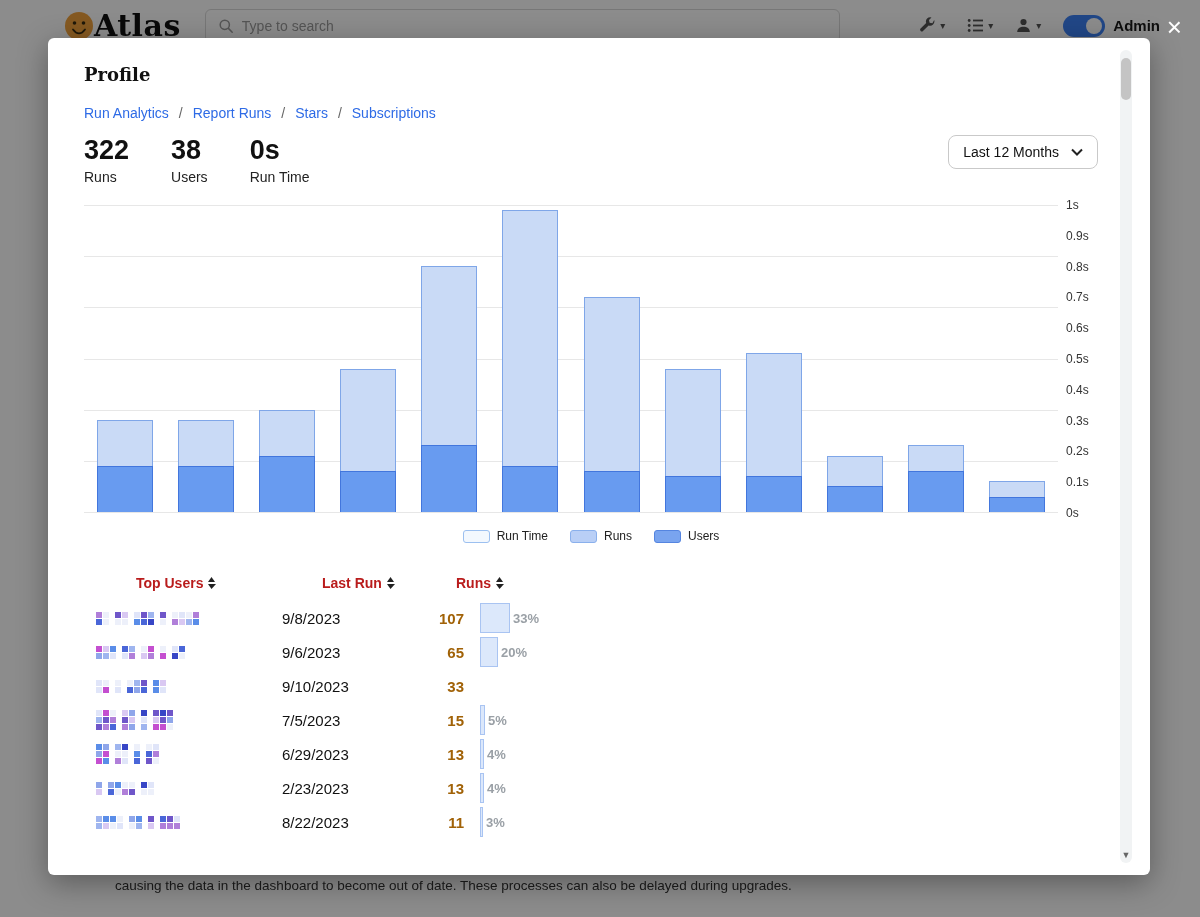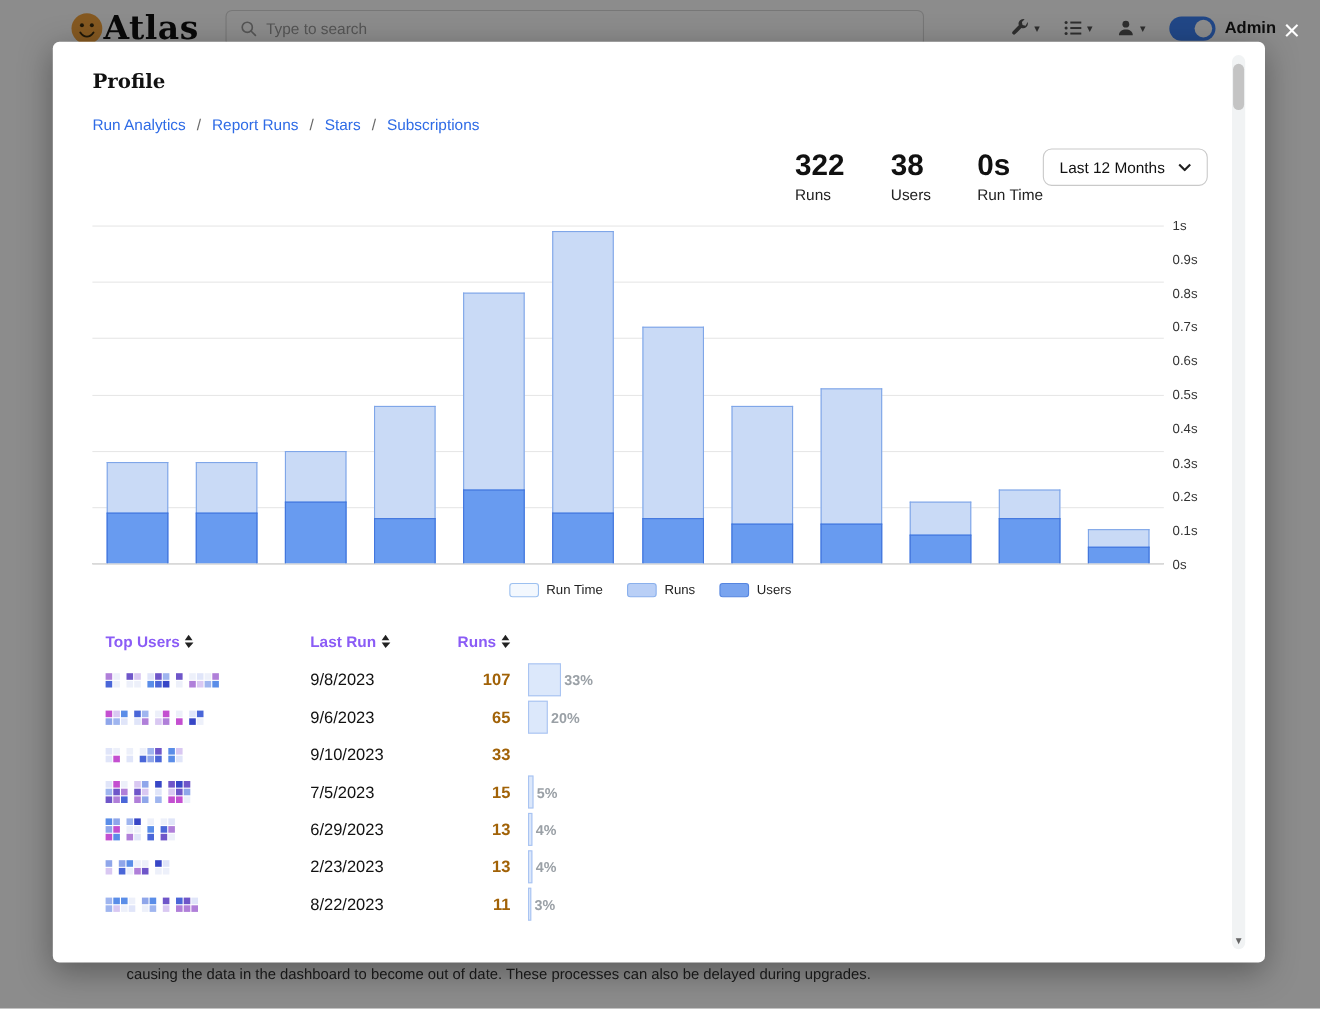--- a/index.html
+++ b/index.html
@@ -29,21 +29,21 @@
   .close-btn { position: absolute; top: 14px; right: 18px; background: none; border: none; color: #fff;
                font-size: 26px; line-height: 1; cursor: pointer; font-family: "Liberation Sans", sans-serif; }
   .modal { position: absolute; left: 48px; top: 38px; width: 1102px; height: 837px; background: #fff;
            border-radius: 6px; box-shadow: 0 8px 30px rgba(0,0,0,.35); padding: 26px 52px 10px 36px; overflow: hidden; }
 
   .modal-title { font-family: "DejaVu Serif", serif; font-size: 18px; font-weight: 700; color: #111; margin-bottom: 20px; }
   .crumbs { font-size: 14px; margin-bottom: 14px; display: flex; gap: 10px; align-items: center; }
   .crumb { color: #2e6be6; text-decoration: none; cursor: pointer; }
   .crumb-sep { color: #666; }
 
-  .stats-row { display: flex; justify-content: flex-end; align-items: flex-start; margin: 14px 0 20px; }
+  .stats-row { display: flex; justify-content: space-between; align-items: flex-start; margin: 14px 0 20px; }
   .stats { display: flex; gap: 42px; }
   .stat-value { font-size: 27px; font-weight: 700; color: #111; }
   .stat-label { font-size: 14px; color: #222; margin-top: 3px; }
   .period { display: flex; align-items: center; gap: 12px; border: 1px solid #c9c9c9; border-radius: 8px;
             background: #fff; padding: 8px 14px; font-size: 14px; color: #111; cursor: pointer;
             font-family: "Liberation Sans", sans-serif; }
 
   
   .chart { display: flex; margin-top: 6px; }
   .y-left { width: 44px; position: relative; height: 308px; }
@@ -65,21 +65,21 @@
   .legend { display: flex; justify-content: center; gap: 22px; margin-top: 16px; }
   .legend-item { display: flex; align-items: center; gap: 7px; font-size: 12px; color: #222; cursor: pointer; }
   .swatch { width: 27px; height: 13px; border-radius: 3px; display: inline-block; }
   .swatch-runtime { background: #f3f8fe; border: 1px solid #9cc0f0; }
   .swatch-runs    { background: #b9cff6; border: 1px solid #8ab0ec; }
   .swatch-users   { background: #79a4ef; border: 1px solid #5585e0; }
 
   
   .table { margin: 32px 0 0 12px; }
   .thead, .trow { display: grid; grid-template-columns: 186px 122px 60px 1fr; align-items: center; }
-  .thead { font-size: 14px; font-weight: 700; color: #8b5cf6; margin-bottom: 10px; }
+  .thead { font-size: 14px; font-weight: 700; color: #b91c1c; margin-bottom: 10px; margin-left: 40px; }
   .th { display: flex; align-items: center; gap: 4px; cursor: pointer; }
   .th-runs { justify-content: flex-end; }
   .trow { height: 34px; }
   .tname { display: flex; gap: 6px; align-items: center; width: 182px; }
   .mosaic { display: grid; grid-auto-rows: 6px; gap: 1px; }
   .cell { width: 6px; height: 6px; display: block; }
   .tlast { font-size: 15px; color: #111; }
   .truns { font-size: 15px; font-weight: 700; color: #a16207; text-align: right; }
   .tpct { display: flex; align-items: center; padding-left: 16px; }
   .pct-bar { height: 30px; background: #dce8fb; border: 1px solid #a9c4f2; display: inline-block; }

